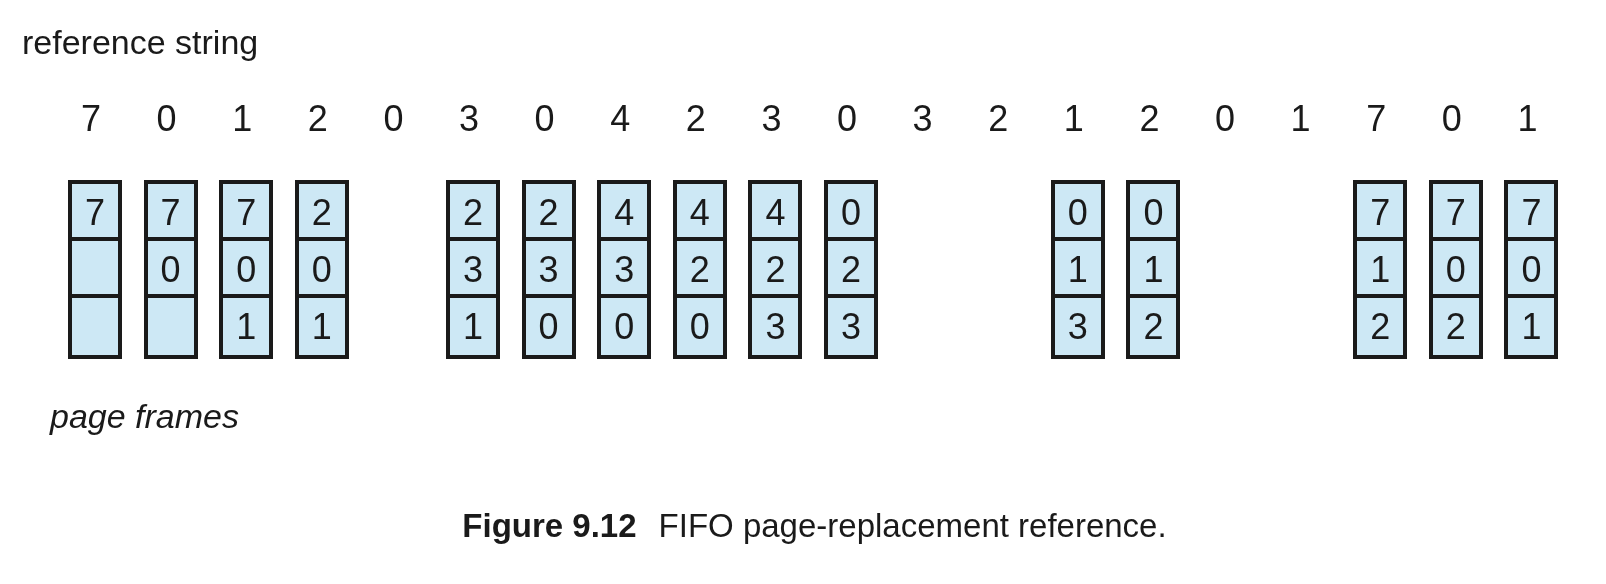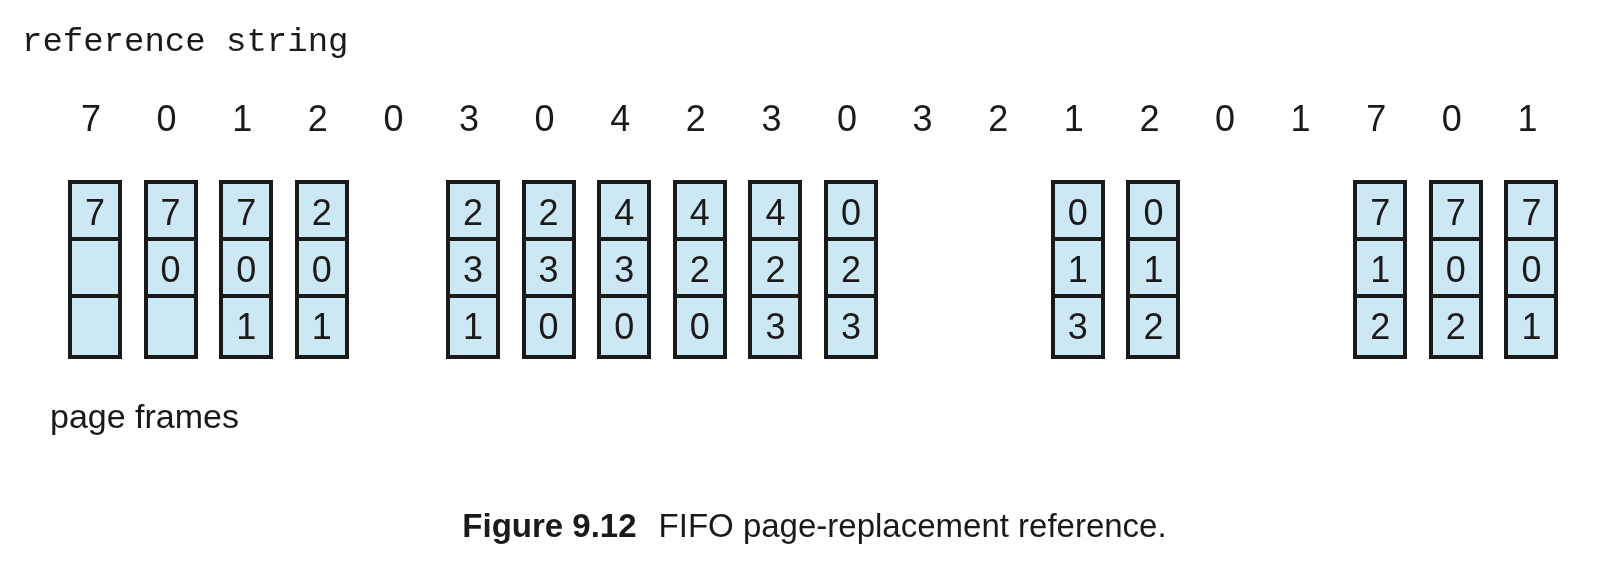--- a/index.html
+++ b/index.html
@@ -18,21 +18,20 @@
 
   
   #reference-string-label {
     position: absolute;
     left: 22px;
     top: 22px;
     font-size: 34px;
     line-height: 40px;
     color: #1a1a1a;
     white-space: nowrap;
-    font-family: Liberation Mono, monospace;
   }
 
   
   #reference-string-row {
     position: absolute;
     left: 68px;
     top: 96px;
     height: 46px;
   }
   .ref-digit {
@@ -75,20 +74,21 @@
 
   
   #page-frames-label {
     position: absolute;
     left: 50px;
     top: 396px;
     font-size: 34px;
     line-height: 40px;
     color: #1a1a1a;
     white-space: nowrap;
+    font-style: italic;
   }
 
   
   #figure-caption {
     position: absolute;
     left: 0;
     top: 504px;
     width: 1606px;
     text-align: center;
     font-size: 33px;

